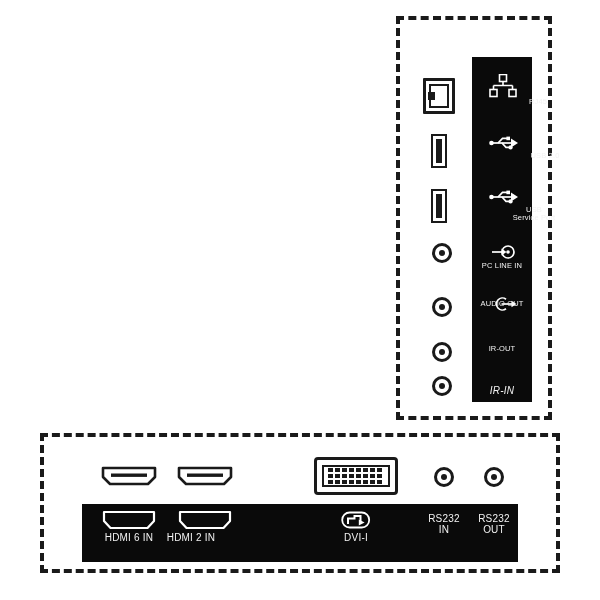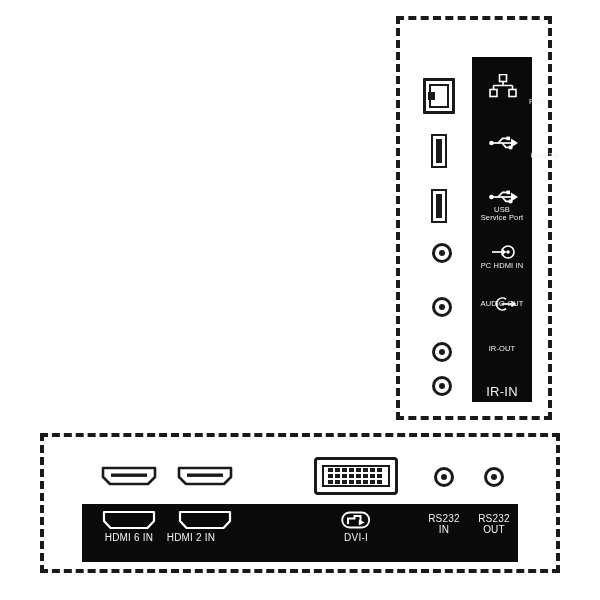--- a/index.html
+++ b/index.html
@@ -212,35 +212,35 @@
   <svg width="30" height="14" viewBox="0 0 30 14">
     <path d="M2.5 7 H24" fill="none" stroke="#ffffff" stroke-width="1.7"></path>
     <circle cx="2.5" cy="7" r="2.3" fill="#ffffff"></circle>
     <path d="M9 7 L13.5 2.4 L18 2.4" fill="none" stroke="#ffffff" stroke-width="1.7"></path>
     <rect x="17.4" y="0.6" width="3.6" height="3.6" fill="#ffffff"></rect>
     <path d="M13 7 L17 11.4 L21 11.4" fill="none" stroke="#ffffff" stroke-width="1.7"></path>
     <circle cx="21.6" cy="11.4" r="2.1" fill="#ffffff"></circle>
     <path d="M22 2.6 L29 7 L22 11.4 Z" fill="#ffffff"></path>
   </svg>
 </div>
-<div class="lbl" style="left:472px; top:206px; width:60px; font-size:7.5px;">USB
+<div class="lbl" style="left:472px; top:206px; width:60px; font-size:7.5px;padding-left:32px;">USB
 Service Port</div>
 
 <div class="port round-jack" style="left:432px; top:243px; width:20px; height:20px;">
   <div class="pin"></div>
 </div>
 <div class="icon-white" style="left:492px; top:244px;">
   <svg width="24" height="16" viewBox="0 0 24 16">
     <circle cx="16" cy="8" r="6" fill="none" stroke="#ffffff" stroke-width="1.7"></circle>
     <circle cx="16" cy="8" r="1.8" fill="#ffffff"></circle>
     <path d="M0 8 H13" fill="none" stroke="#ffffff" stroke-width="1.7"></path>
     <path d="M9.5 4.6 L14.5 8 L9.5 11.4 Z" fill="#ffffff"></path>
   </svg>
 </div>
-<div class="lbl" style="left:472px; top:262px; width:60px; font-size:7.5px;">PC HDMI IN</div>
+<div class="lbl" style="left:472px; top:262px; width:60px; font-size:7.5px;">PC LINE IN</div>
 
 <div class="port round-jack" style="left:432px; top:297px; width:20px; height:20px;">
   <div class="pin"></div>
 </div>
 <div class="icon-white" style="left:494px; top:296px;">
   <svg width="24" height="16" viewBox="0 0 24 16">
     <path d="M12 3.2 A6 6 0 1 0 12 12.8" fill="none" stroke="#ffffff" stroke-width="1.7"></path>
     <path d="M7.5 8 H19" fill="none" stroke="#ffffff" stroke-width="1.7"></path>
     <path d="M17.5 4.8 L22.5 8 L17.5 11.2 Z" fill="#ffffff"></path>
   </svg>
@@ -248,21 +248,21 @@
 <div class="lbl" style="left:472px; top:300px; width:60px; font-size:7.5px;">AUDIO OUT</div>
 
 <div class="port round-jack" style="left:432px; top:342px; width:20px; height:20px;">
   <div class="pin"></div>
 </div>
 <div class="lbl" style="left:472px; top:345px; width:60px; font-size:7.5px;">IR-OUT</div>
 
 <div class="port round-jack" style="left:432px; top:376px; width:20px; height:20px;">
   <div class="pin"></div>
 </div>
-<div class="lbl" style="left:472px; top:385px; width:60px; font-size:13px;">IR-IN</div>
+<div class="lbl" style="left:472px; top:385px; width:60px; font-size:10px;font-style:italic;">IR-IN</div>
 
 <div class="dashed-panel" id="bottom-panel"></div>
 
 <div class="label-strip" id="bottom-strip"></div>
 
 <div class="hdmi-port" style="left:100px; top:465px;">
   <svg width="58" height="22" viewBox="0 0 58 22">
     <path d="M3 3 H55 V12 L48 19 H10 L3 12 Z" fill="#ffffff" stroke="#1a1a1a" stroke-width="2.6" stroke-linejoin="round"></path>
     <rect x="11" y="8.5" width="36" height="3.4" fill="#1a1a1a"></rect>
   </svg>

